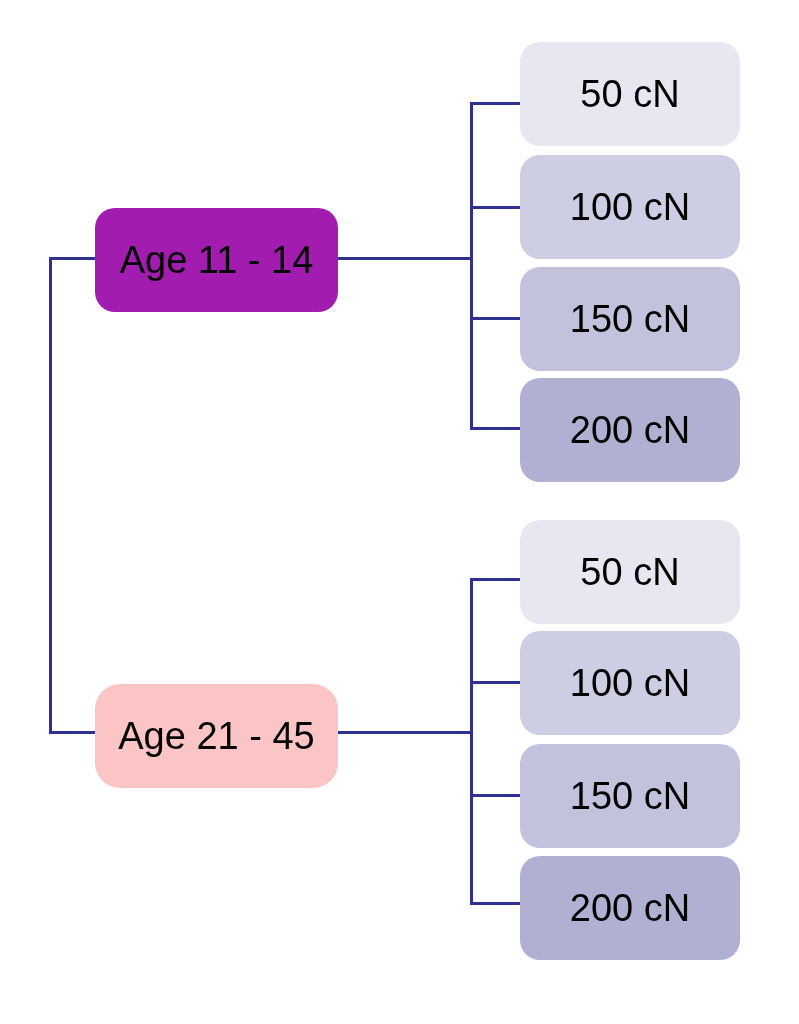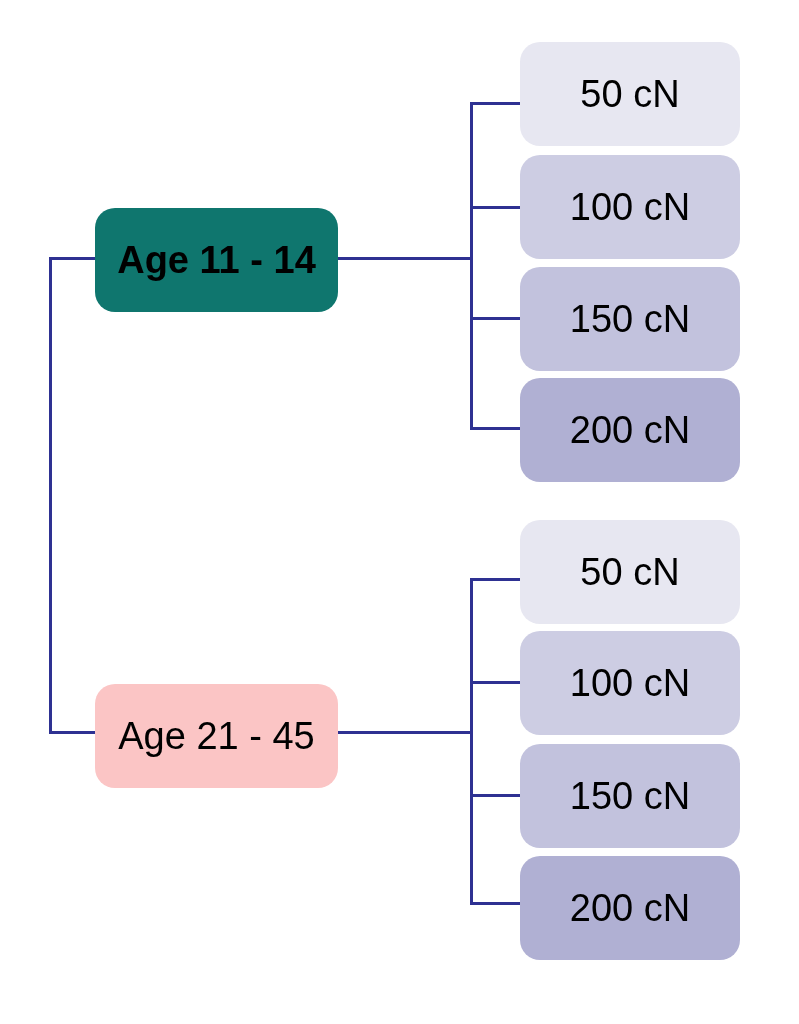--- a/index.html
+++ b/index.html
@@ -83,37 +83,37 @@
   <div class="line line-g1-b1" style="background-color: rgb(46, 49, 146);"></div>
   <div class="line line-g1-b2" style="background-color: rgb(46, 49, 146);"></div>
   <div class="line line-g1-b3" style="background-color: rgb(46, 49, 146);"></div>
   <div class="line line-g1-b4" style="background-color: rgb(46, 49, 146);"></div>
   <div class="line line-trunk-g2" style="background-color: rgb(46, 49, 146);"></div>
   <div class="line line-g2-b1" style="background-color: rgb(46, 49, 146);"></div>
   <div class="line line-g2-b2" style="background-color: rgb(46, 49, 146);"></div>
   <div class="line line-g2-b3" style="background-color: rgb(46, 49, 146);"></div>
   <div class="line line-g2-b4" style="background-color: rgb(46, 49, 146);"></div>
 
-  <div id="parent-1" class="node parent-node" style="background-color: #0f766e; font-weight: bold;">
+  <div id="parent-1" class="node parent-node" style="background-color: #a21caf;">
     <span>Age 11 - 14</span>
   </div>
   <div id="g1-c1" class="node child-node" style="background-color: rgb(231, 231, 241);">
     <span>50 cN</span>
   </div>
   <div id="g1-c2" class="node child-node" style="background-color: rgb(205, 205, 227);">
     <span>100 cN</span>
   </div>
   <div id="g1-c3" class="node child-node" style="background-color: rgb(194, 194, 221);">
     <span>150 cN</span>
   </div>
   <div id="g1-c4" class="node child-node" style="background-color: rgb(176, 176, 211);">
     <span>200 cN</span>
   </div>
 
-  <div id="parent-2" class="node parent-node" style="background-color: rgb(251, 197, 197);">
+  <div id="parent-2" class="node parent-node" style="background-color: rgb(251, 197, 197); border-radius: 25px;">
     <span>Age 21 - 45</span>
   </div>
   <div id="g2-c1" class="node child-node" style="background-color: rgb(231, 231, 241);">
     <span>50 cN</span>
   </div>
   <div id="g2-c2" class="node child-node" style="background-color: rgb(205, 205, 227);">
     <span>100 cN</span>
   </div>
   <div id="g2-c3" class="node child-node" style="background-color: rgb(194, 194, 221);">
     <span>150 cN</span>

